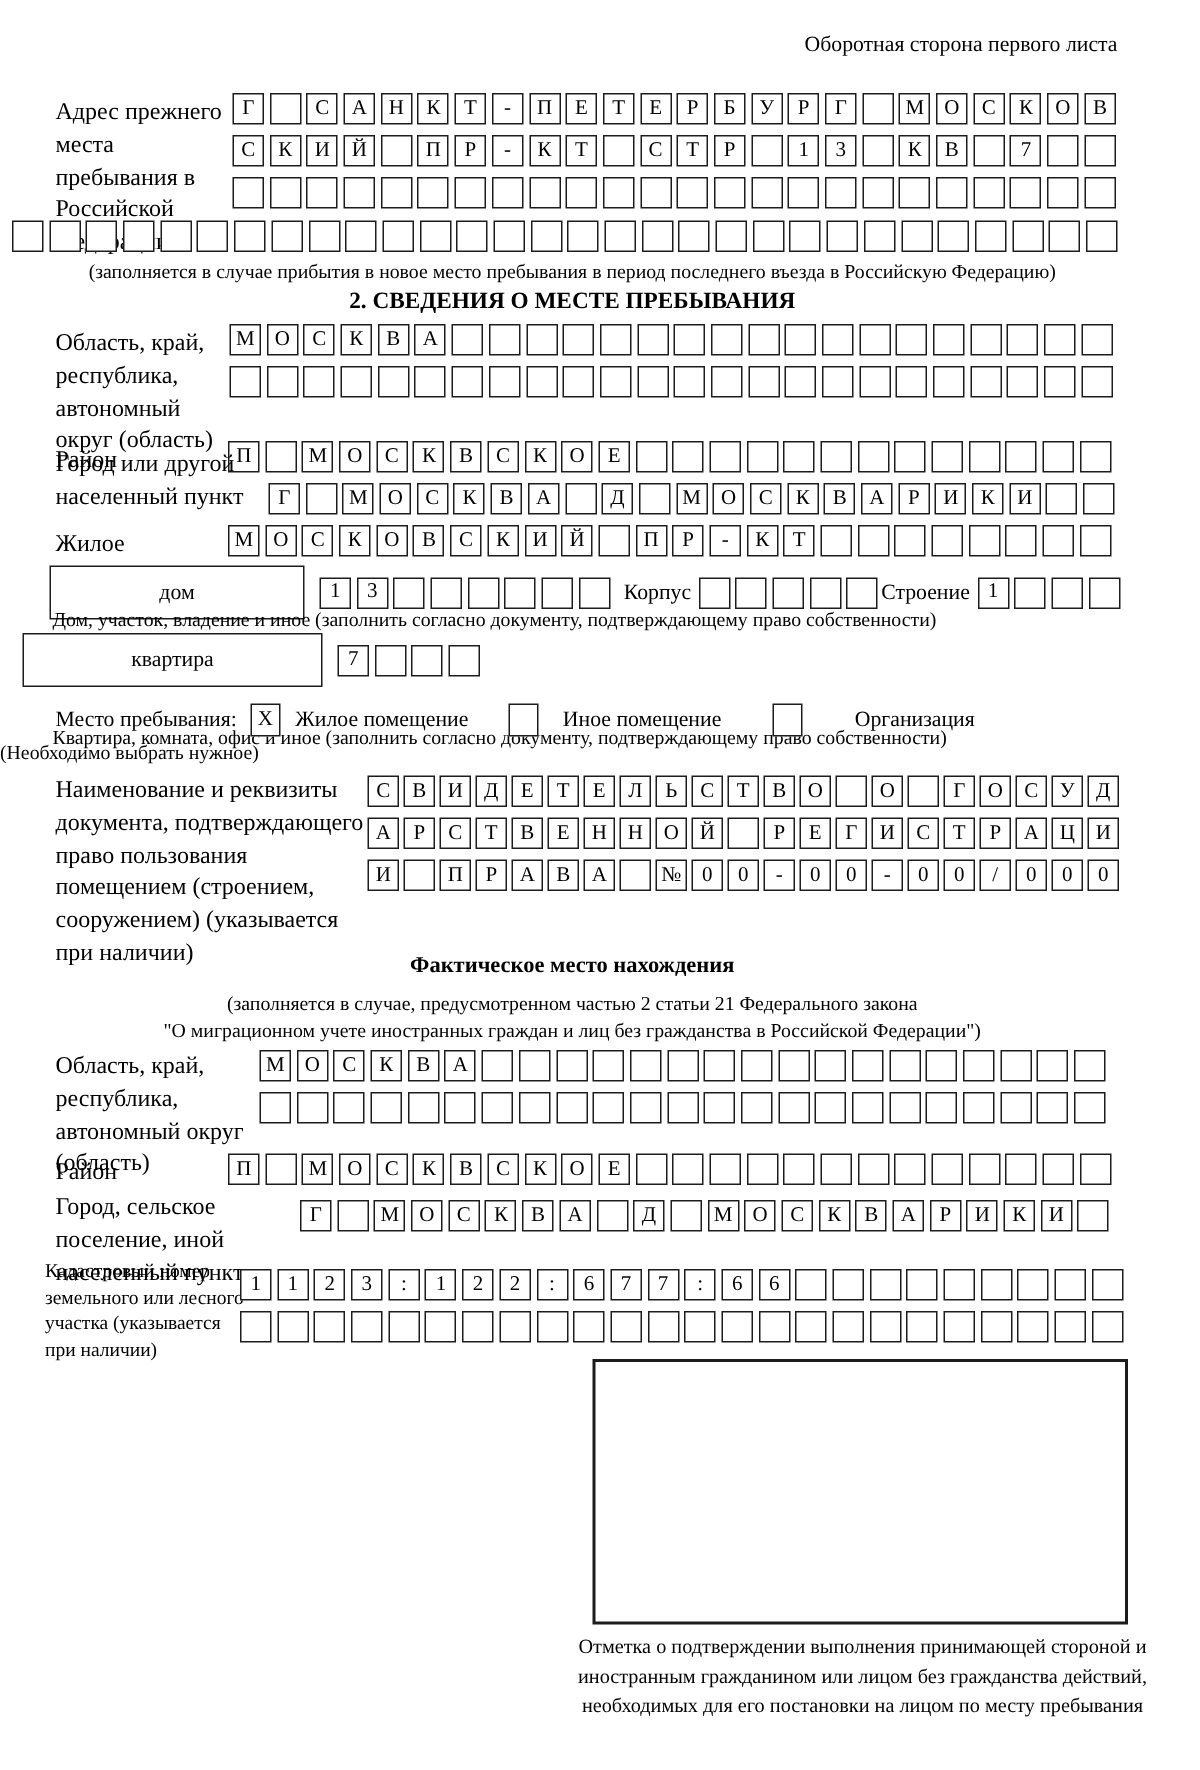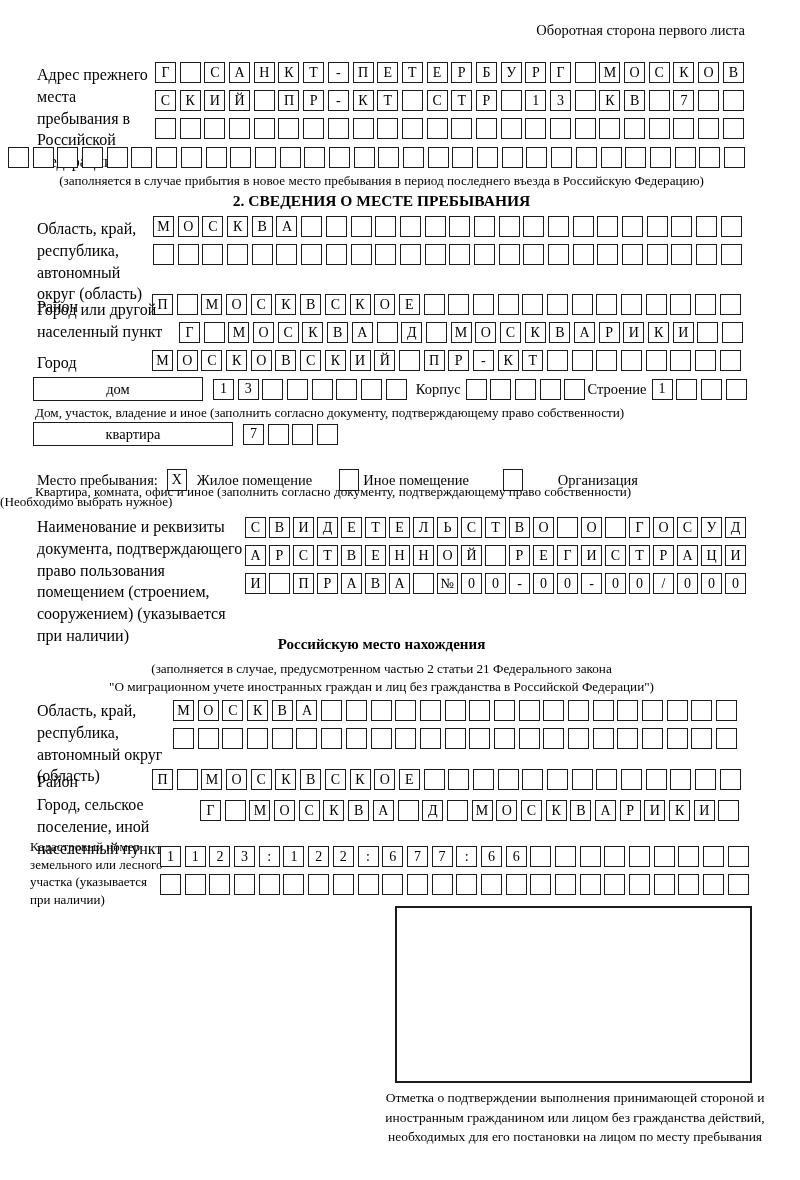--- a/index.html
+++ b/index.html
@@ -7,21 +7,21 @@
   .abs{position:absolute;}
   .cellrow{display:flex;gap:3.7px;}
   .cell{width:21px;height:21px;border:1.6px solid #1c1c1c;box-sizing:border-box;display:flex;align-items:center;justify-content:center;font-size:14px;line-height:1;background:#fff;flex:0 0 auto;}
   .cellrow.tight{gap:3px;}
   .cellrow.tight .cell{width:21px;}
   .label{font-size:16px;line-height:1.36;}
   .inlabel{font-size:14.5px;line-height:24px;white-space:nowrap;}
   .note{font-size:13.2px;line-height:1.3;}
   .center{width:763px;left:0;text-align:center;}
   .title{font-weight:bold;font-size:15.5px;}
-  .widebox{border:1.6px solid #1c1c1c;height:24px;box-sizing:border-box;display:flex;align-items:center;justify-content:center;font-size:14.5px;background:#fff;flex:0 0 auto;}
+  .widebox{border:1.6px solid #1c1c1c;height:36px;box-sizing:border-box;display:flex;align-items:center;justify-content:center;font-size:14.5px;background:#fff;flex:0 0 auto;}
   .checkbox{width:20px;height:22px;border:1.6px solid #1c1c1c;box-sizing:border-box;display:inline-flex;align-items:center;justify-content:center;font-size:14px;flex:0 0 auto;background:#fff;}
   .flexrow{display:flex;align-items:center;}
   .stamp{border:2px solid #1c1c1c;background:#fff;box-sizing:border-box;}
 </style>
 </head>
 <body>
 
 <div class="abs" style="top:22px;left:400px;width:345px;text-align:right;font-size:14.5px;">Оборотная сторона первого листа</div>
 
 <div class="abs label" style="top:64px;left:37px;width:120px;">Адрес прежнего места пребывания в Российской Федерации</div>
@@ -241,21 +241,21 @@
     <span class="cell">В</span>
     <span class="cell">А</span>
     <span class="cell">Р</span>
     <span class="cell">И</span>
     <span class="cell">К</span>
     <span class="cell">И</span>
     <span class="cell"></span>
     <span class="cell"></span>
   </div>
 
-<div class="abs label" style="top:352px;left:37px;">Город</div>
+<div class="abs label" style="top:352px;left:37px;">Жилое</div>
 <div class="abs cellrow" style="top:350px;left:152px;">
     <span class="cell">М</span>
     <span class="cell">О</span>
     <span class="cell">С</span>
     <span class="cell">К</span>
     <span class="cell">О</span>
     <span class="cell">В</span>
     <span class="cell">С</span>
     <span class="cell">К</span>
     <span class="cell">И</span>
@@ -299,37 +299,37 @@
   <div class="inlabel" style="margin-left:2px;">Строение</div>
   <div class="cellrow" style="margin-left:5px;">
       <span class="cell">1</span>
       <span class="cell"></span>
       <span class="cell"></span>
       <span class="cell"></span>
     </div>
 </div>
 <div class="abs note" style="top:404px;left:35px;width:740px;">Дом, участок, владение и иное (заполнить согласно документу, подтверждающему право собственности)</div>
 
-<div class="abs flexrow" style="top:422px;left:33px;">
+<div class="abs flexrow" style="top:422px;left:15px;">
   <div class="widebox" style="width:200px;">квартира</div>
   <div class="cellrow" style="margin-left:10px;">
       <span class="cell">7</span>
       <span class="cell"></span>
       <span class="cell"></span>
       <span class="cell"></span>
     </div>
 </div>
 <div class="abs note" style="top:450px;left:35px;width:740px;margin-top:33px;">Квартира, комната, офис и иное (заполнить согласно документу, подтверждающему право собственности)</div>
 
 <div class="abs flexrow" style="top:468px;left:37px;">
   <span class="inlabel">Место пребывания:</span>
   <span class="checkbox" style="margin-left:9px;">X</span>
   <span class="inlabel" style="margin-left:10px;">Жилое помещение</span>
   <span class="checkbox" style="margin-left:27px;"></span>
-  <span class="inlabel" style="margin-left:4px;">Иное помещение</span>
+  <span class="inlabel" style="margin-left:16px;">Иное помещение</span>
   <span class="checkbox" style="margin-left:34px;"></span>
   <span class="inlabel" style="margin-left:35px;">Организация</span>
 </div>
 <div class="abs note" style="top:493px;left:0px;width:770px;text-align:left;">(Необходимо выбрать нужное)</div>
 
 <div class="abs label" style="top:516px;left:37px;width:208px;">Наименование и реквизиты документа, подтверждающего право пользования помещением (строением, сооружением) (указывается при наличии)</div>
 <div class="abs cellrow tight" style="top:517px;left:245px;">
     <span class="cell">С</span>
     <span class="cell">В</span>
     <span class="cell">И</span>
@@ -392,21 +392,21 @@
     <span class="cell">0</span>
     <span class="cell">-</span>
     <span class="cell">0</span>
     <span class="cell">0</span>
     <span class="cell">/</span>
     <span class="cell">0</span>
     <span class="cell">0</span>
     <span class="cell">0</span>
   </div>
 
-<div class="abs title center" style="top:636px;font-size:15px;">Российскую место нахождения</div>
+<div class="abs title center" style="top:636px;font-size:15px;">Фактическое место нахождения</div>
 <div class="abs note center" style="top:660px;">(заполняется в случае, предусмотренном частью 2 статьи 21 Федерального закона</div>
 <div class="abs note center" style="top:678px;">"О миграционном учете иностранных граждан и лиц без гражданства в Российской Федерации")</div>
 
 <div class="abs label" style="top:700px;left:37px;width:132px;">Область, край, республика, автономный округ (область)</div>
 <div class="abs cellrow" style="top:700px;left:173px;">
     <span class="cell">М</span>
     <span class="cell">О</span>
     <span class="cell">С</span>
     <span class="cell">К</span>
     <span class="cell">В</span>

